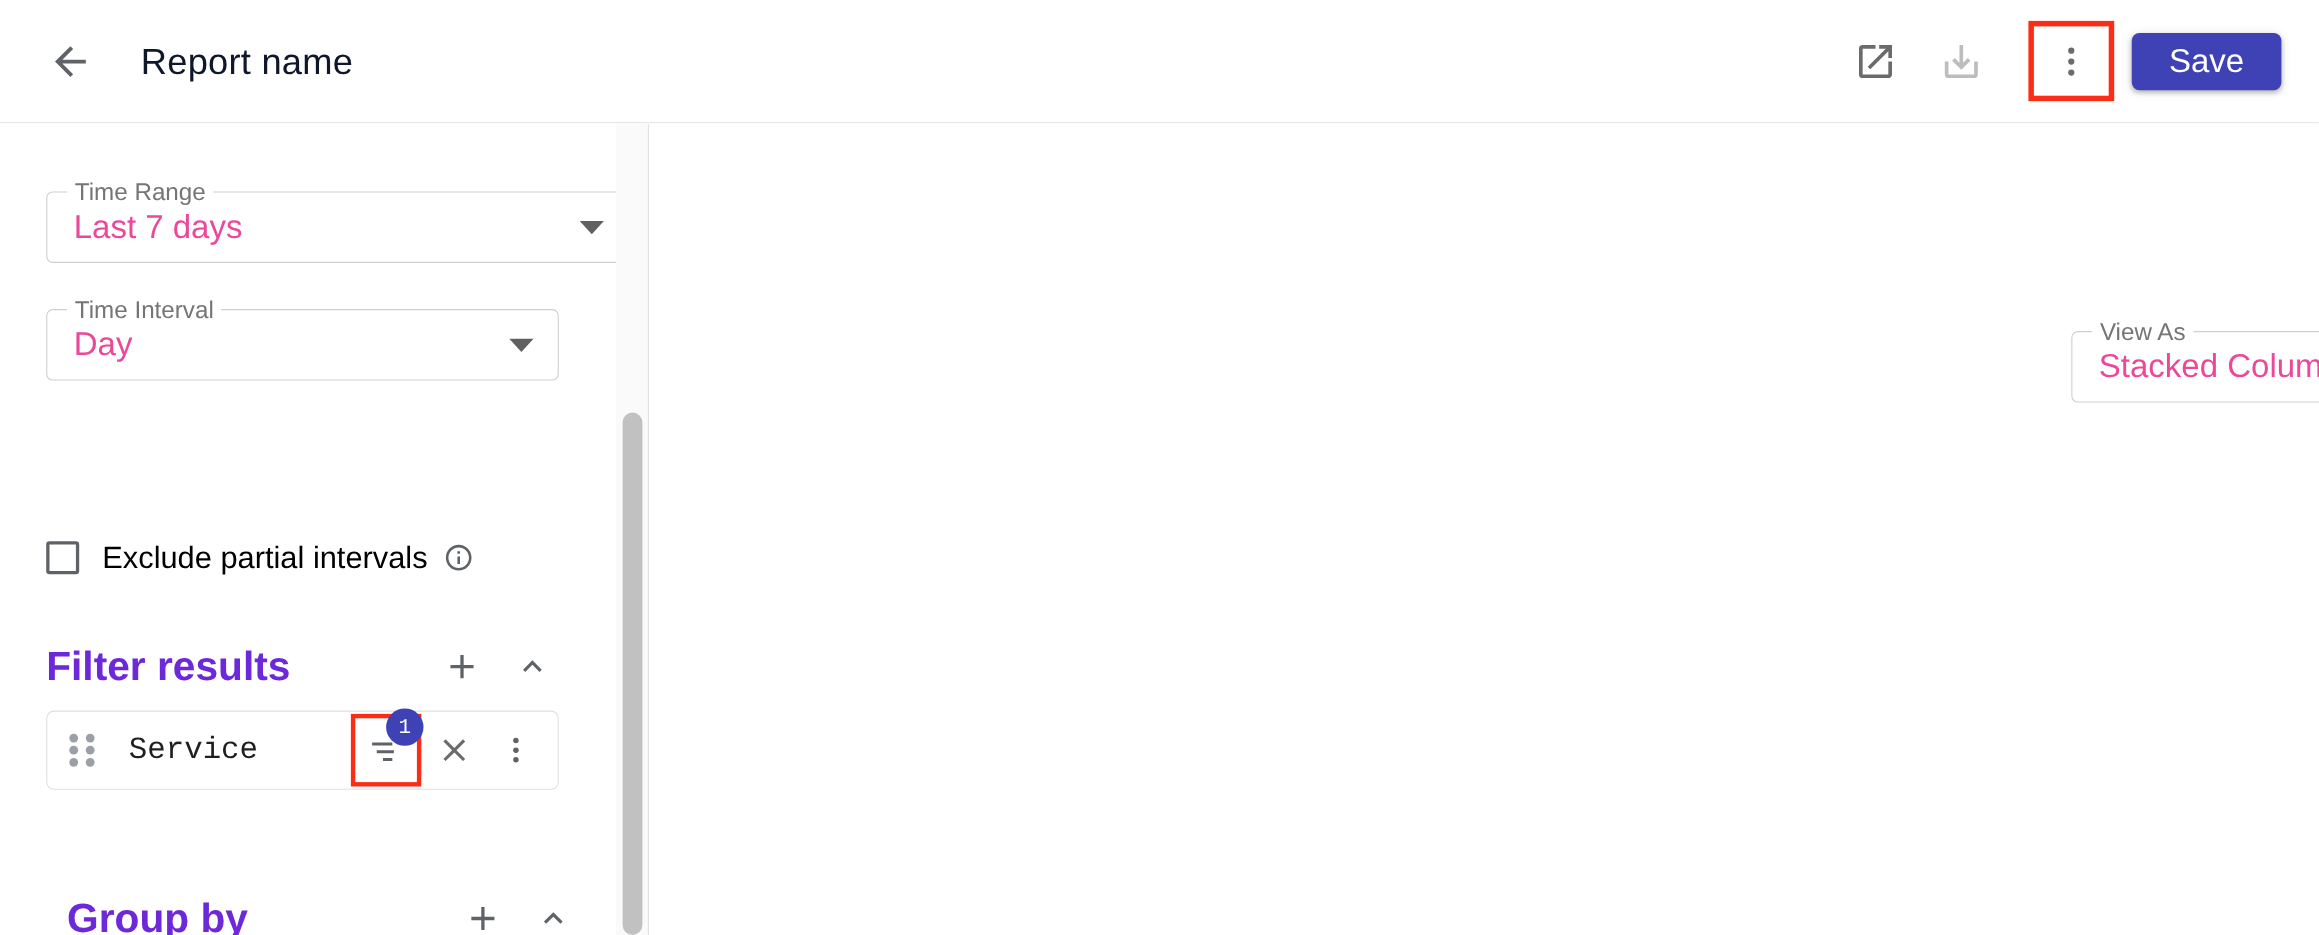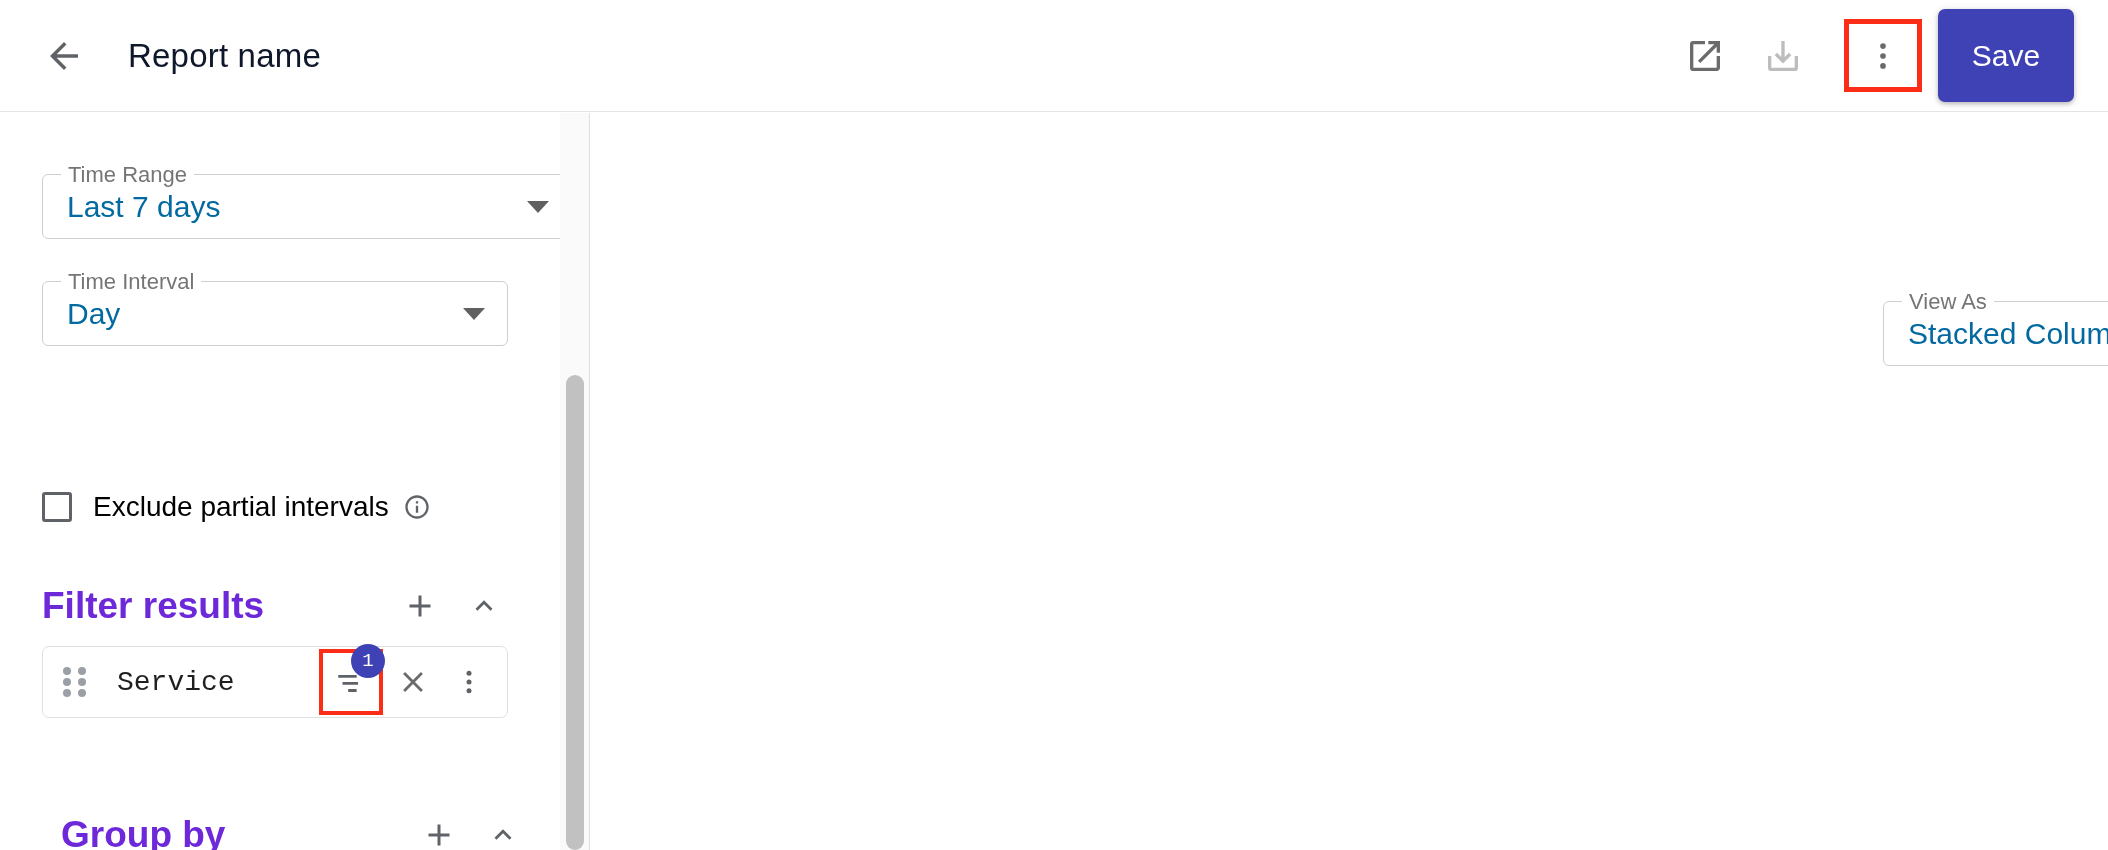--- a/index.html
+++ b/index.html
@@ -41,21 +41,21 @@
     cursor: pointer; border-radius: 50%;
     flex: 0 0 auto;
   }
   .icon-btn.highlight {
     border: 5px solid #fc2d17;
     border-radius: 0;
     width: 78px; height: 73px;
     margin-left: 22px; margin-right: 16px;
   }
   .save-btn {
-    height: 93px;
+    height: 52px;
     min-width: 136px;
     padding: 0 30px;
     background: #3f42b5;
     color: #ffffff;
     border: none; border-radius: 7px;
     font-size: 30px;
     font-family: "Liberation Sans", sans-serif;
     cursor: pointer;
     box-shadow: 0 2px 4px rgba(0,0,0,0.22), 0 1px 10px rgba(0,0,0,0.10);
     display: flex; align-items: center; justify-content: center;
@@ -104,21 +104,21 @@
     background: #ffffff;
     padding: 0 7px;
     font-size: 22px;
     color: #757575;
     line-height: 26px;
     white-space: nowrap;
   }
   .mdc-select .sel-value {
     padding-left: 24px;
     font-size: 30px;
-    color: #0369a1;
+    color: #ec4899;
     white-space: nowrap;
     overflow: hidden;
   }
   .mdc-select .caret {
     position: absolute;
     right: 22px; top: 50%;
     transform: translateY(-50%);
     width: 0; height: 0;
     border-left: 11px solid transparent;
     border-right: 11px solid transparent;

